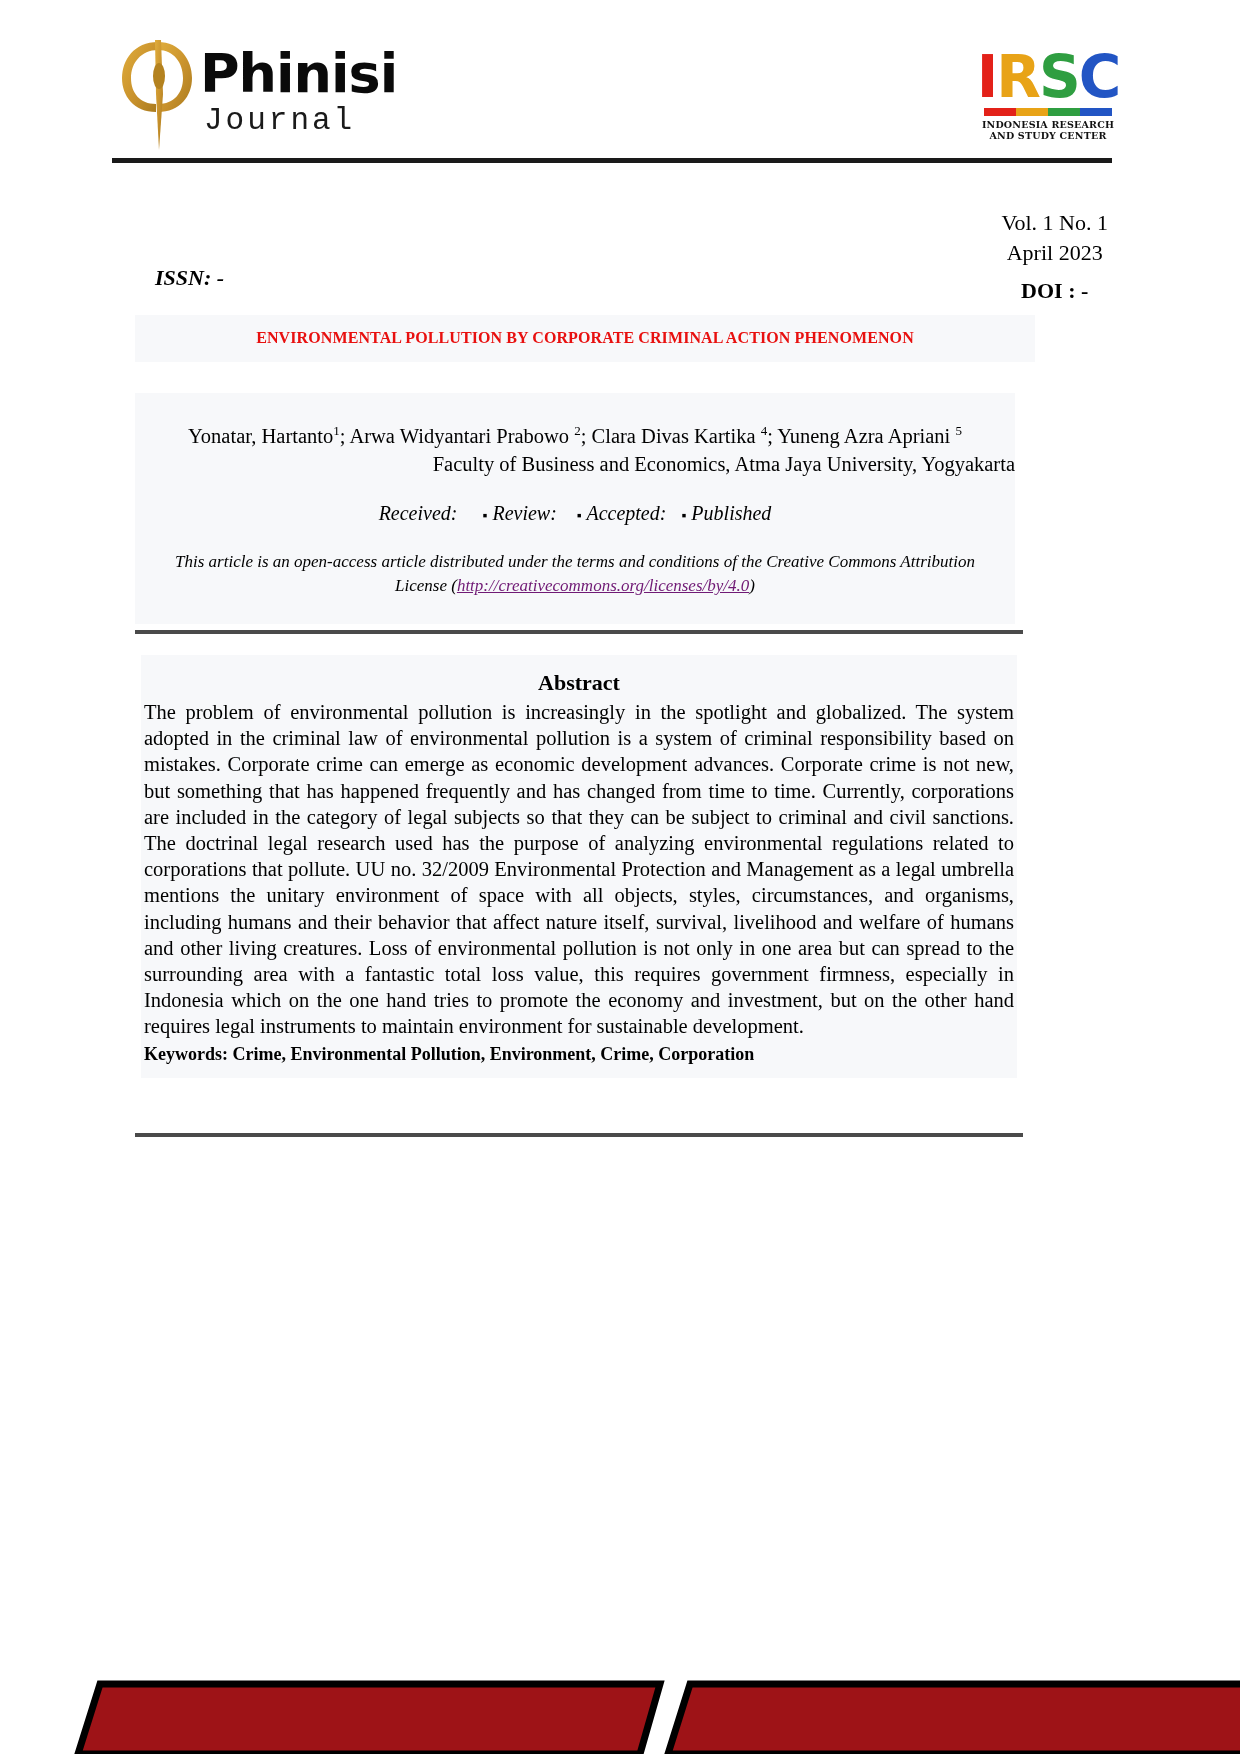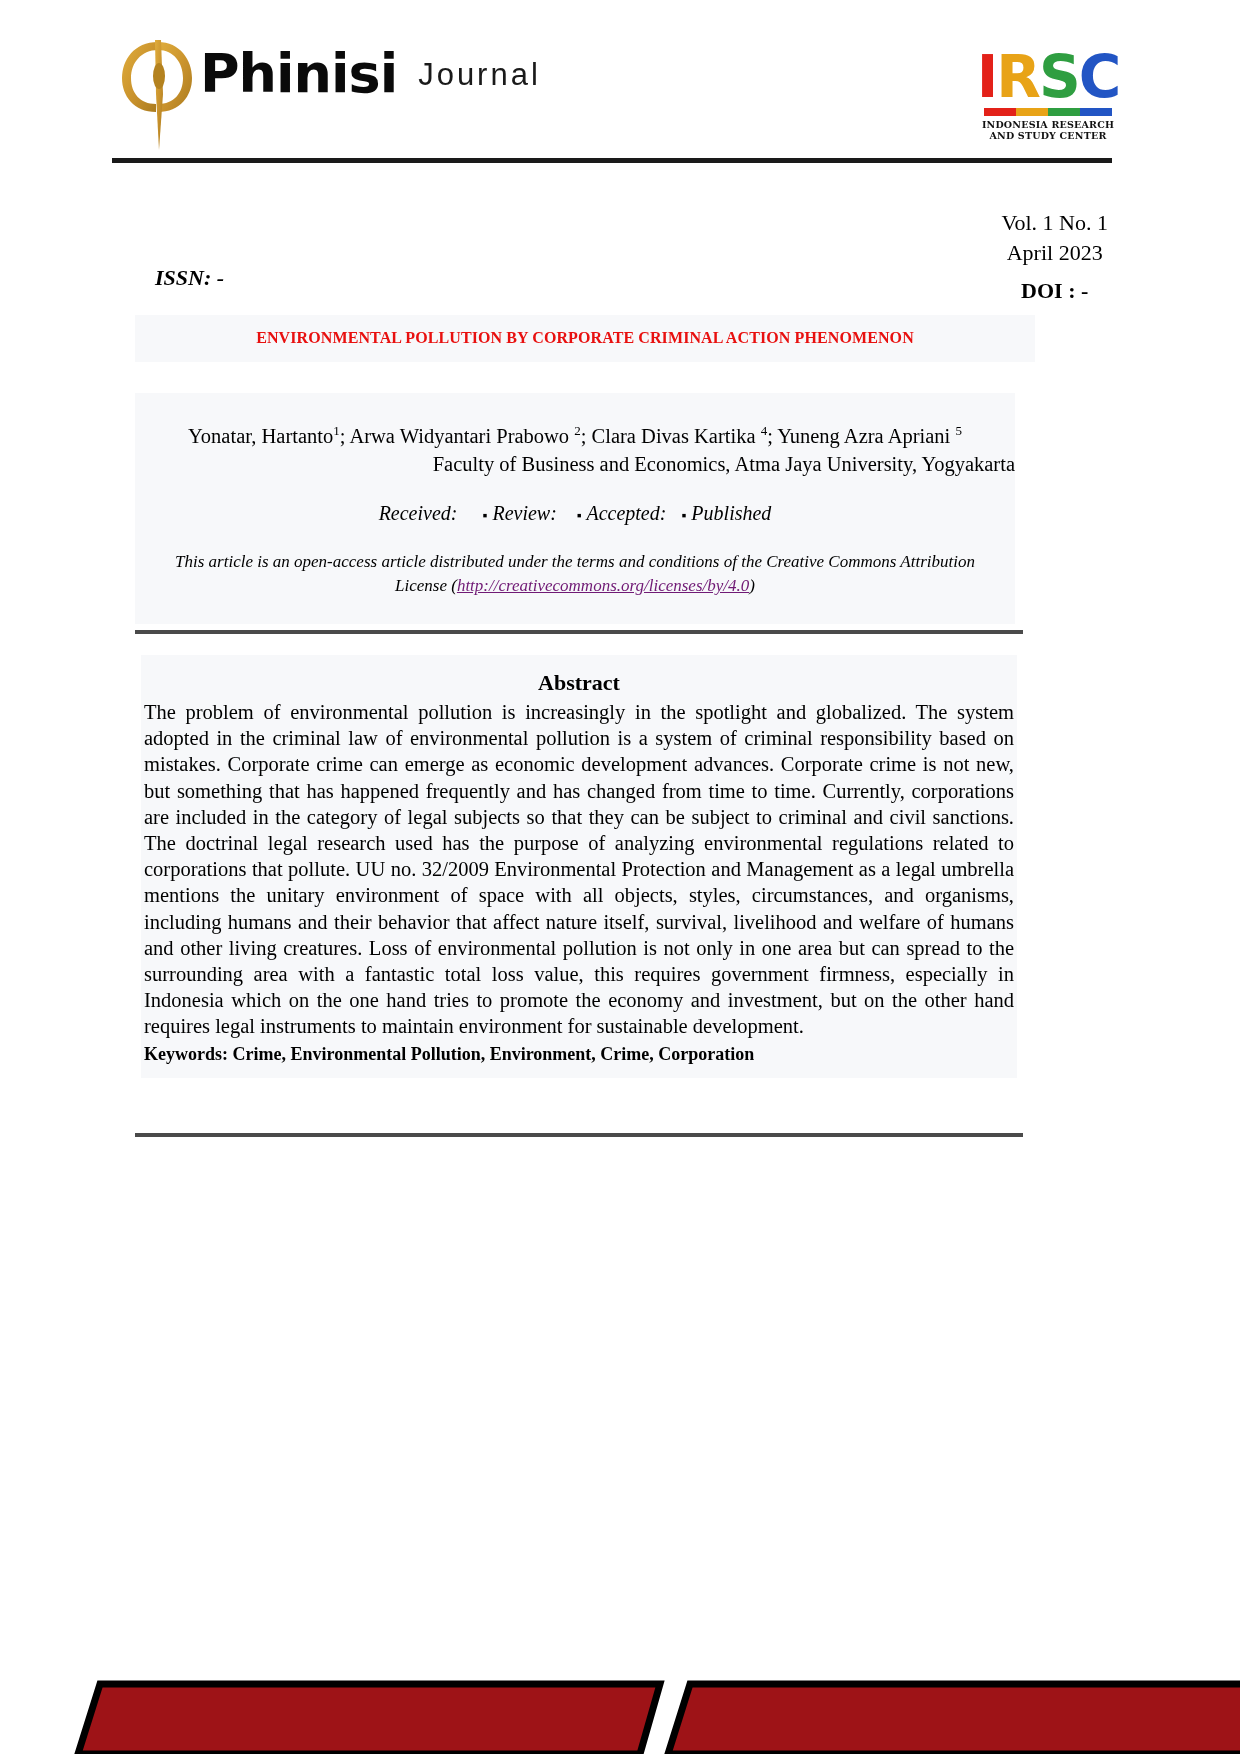--- a/index.html
+++ b/index.html
@@ -42,40 +42,40 @@
   .phi-mark {
     width: 78px;
     height: 122px;
     position: relative;
     flex: none;
   }
   .phi-mark svg { display: block; }
 
   .journal-wordmark {
     display: flex;
-    flex-direction: row;
-    align-items: center;
+    flex-direction: column;
+    align-items: flex-start;
     padding-top: 14px;
   }
   .journal-name {
     font-family: "DejaVu Sans", sans-serif;
     font-weight: bold;
     font-size: 54px;
     line-height: 56px;
     letter-spacing: -1px;
     color: #0a0a0a;
   }
   .journal-sub {
-    font-family: Liberation Sans, sans-serif;
+    font-family: Liberation Mono, monospace;
     font-size: 31px;
     line-height: 34px;
     letter-spacing: 3px;
     color: #1a1a1a;
     margin-top: 2px;
-    margin-left: 21px;
+    margin-left: 4px;
   }
 
   .irsc-logo {
     width: 148px;
     padding-top: 22px;
     text-align: center;
   }
   .irsc-letters {
     font-family: "DejaVu Sans", sans-serif;
     font-weight: bold;

